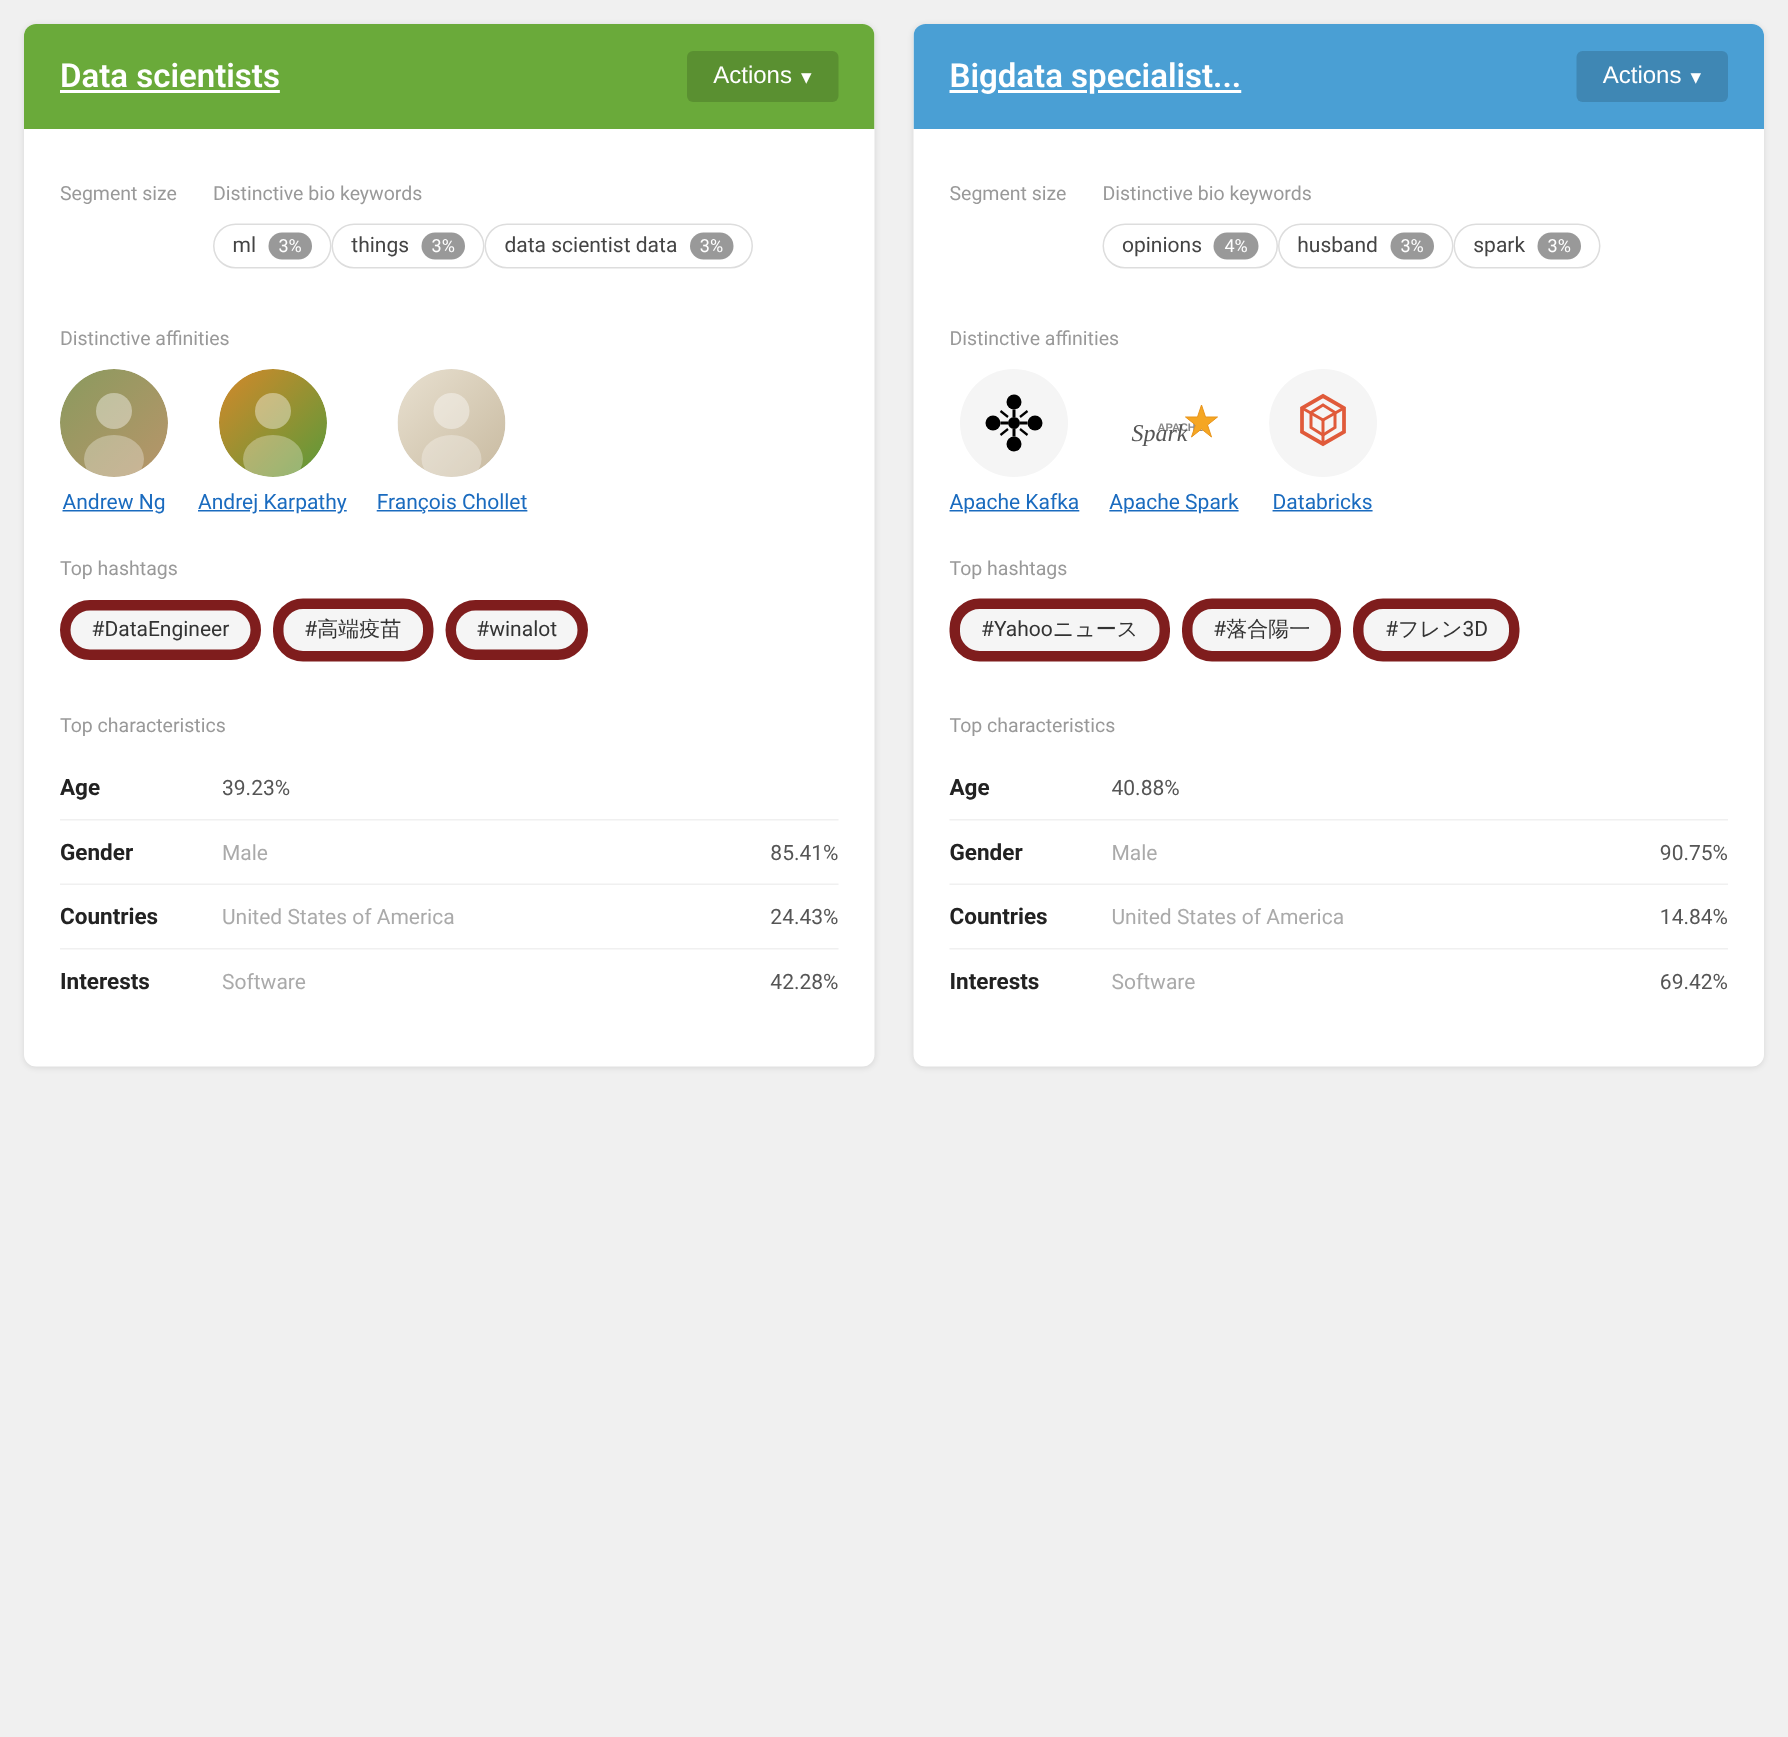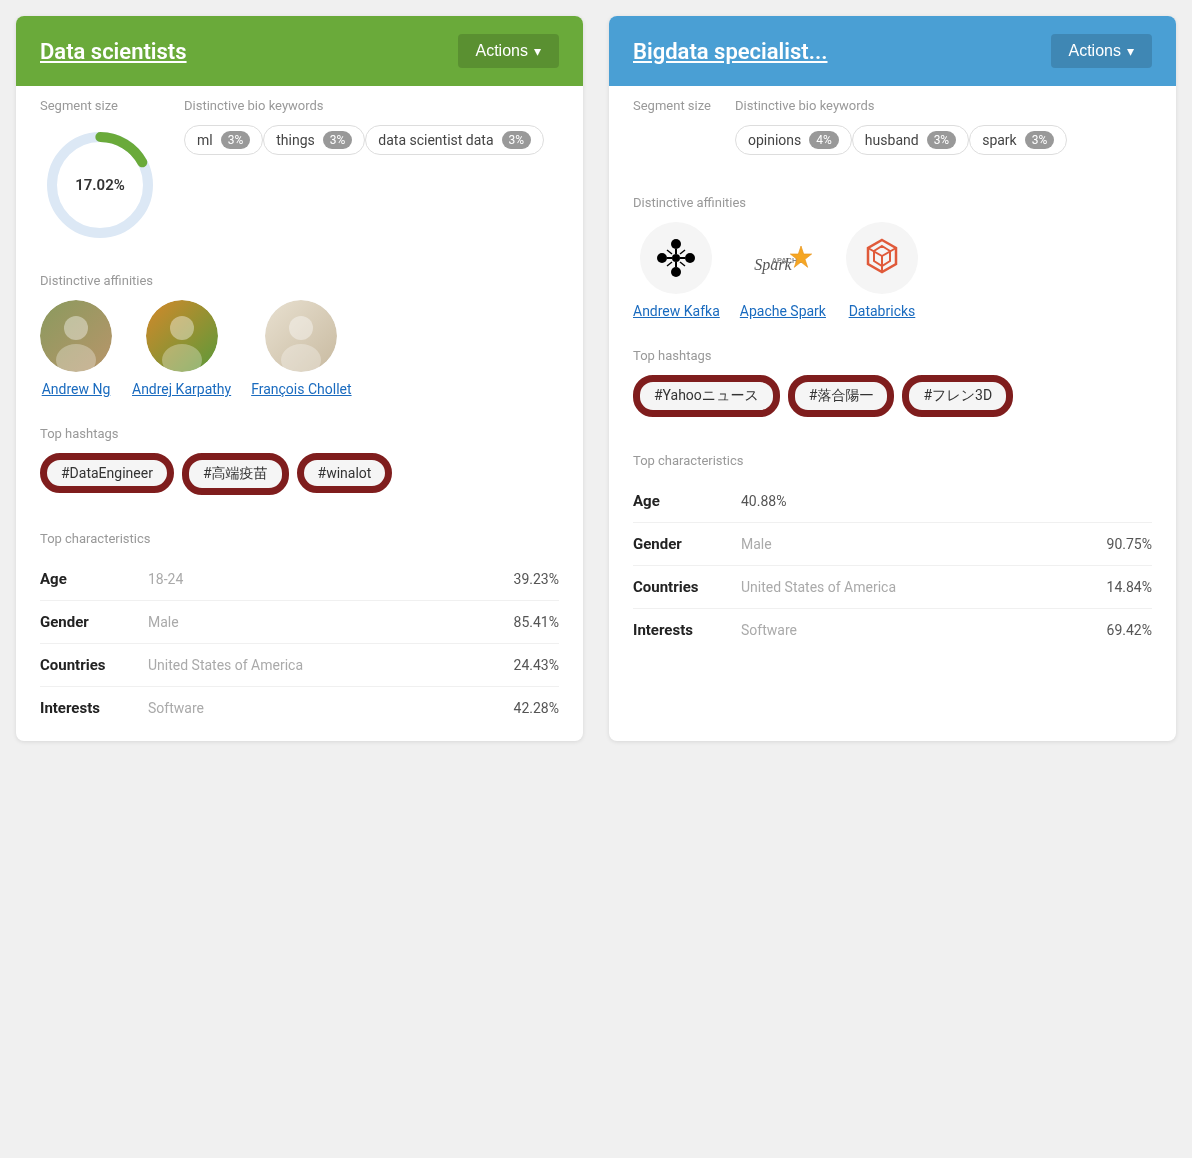--- a/index.html
+++ b/index.html
@@ -48,21 +48,21 @@
       cursor: pointer;
       display: flex;
       align-items: center;
       gap: 6px;
     }
     .actions-btn::after {
       content: '▾';
       font-size: 14px;
     }
     .card-body {
-      padding: 12px 24px;
+      padding: 36px 24px;
     }
     .section-label {
       color: #999;
       font-size: 13px;
       margin-bottom: 12px;
     }
     .top-row {
       display: flex;
       gap: 24px;
       margin-bottom: 28px;
@@ -194,24 +194,20 @@
 <div class="container">
 <div class="card">
       <div class="card-header green">
         <span class="card-title">Data scientists</span>
         <button class="actions-btn">Actions</button>
       </div>
       <div class="card-body">
         <div class="top-row">
           <div>
             <div class="section-label">Segment size</div>
-            <div class="donut-wrap"><svg viewBox="0 0 120 120">
-    <circle cx="60" cy="60" r="48" fill="none" stroke="#dce8f5" stroke-width="10"></circle>
-    <circle cx="60" cy="60" r="48" fill="none" stroke="#6aaa3a" stroke-width="10" stroke-dasharray="51.33111068553435 250.26178405908578" stroke-dashoffset="75.39822368615503" stroke-linecap="round"></circle>
-  </svg><div class="donut-label">17.02%</div></div>
           </div>
           <div class="keywords-col"><div class="section-label">Distinctive bio keywords</div><div class="keyword-chip">
               <span>ml</span>
               <span class="badge">3%</span>
             </div><div class="keyword-chip">
               <span>things</span>
               <span class="badge">3%</span>
             </div><div class="keyword-chip">
               <span>data scientist data</span>
               <span class="badge">3%</span>
@@ -277,21 +273,20 @@
               </div>
               <div class="affinity-name">François Chollet</div>
             </div>
           </div>
         </div>
         <div class="hashtags-section"><div class="section-label">Top hashtags</div><span class="hashtag-chip">#DataEngineer</span><span class="hashtag-chip">#高端疫苗</span><span class="hashtag-chip">#winalot</span></div>
         <div class="characteristics-section">
           <div class="section-label">Top characteristics</div>
           <div class="char-row">
             <div class="char-label">Age</div>
-            <div class="char-value">18-24</div>
             <div class="char-pct">39.23%</div>
           </div>
           <div class="char-row">
             <div class="char-label">Gender</div>
             <div class="char-value">Male</div>
             <div class="char-pct">85.41%</div>
           </div>
           <div class="char-row">
             <div class="char-label">Countries</div>
             <div class="char-value">United States of America</div>
@@ -340,21 +335,21 @@
     <line x1="22" y1="13" x2="22" y2="18" stroke="#000" stroke-width="2"></line>
     <line x1="22" y1="26" x2="22" y2="31" stroke="#000" stroke-width="2"></line>
     <line x1="13" y1="22" x2="18" y2="22" stroke="#000" stroke-width="2"></line>
     <line x1="26" y1="22" x2="31" y2="22" stroke="#000" stroke-width="2"></line>
     <line x1="13" y1="14" x2="18" y2="18" stroke="#000" stroke-width="1.5"></line>
     <line x1="26" y1="18" x2="31" y2="14" stroke="#000" stroke-width="1.5"></line>
     <line x1="13" y1="30" x2="18" y2="26" stroke="#000" stroke-width="1.5"></line>
     <line x1="26" y1="26" x2="31" y2="30" stroke="#000" stroke-width="1.5"></line>
   </svg>
               </div>
-              <div class="affinity-name">Andrew Kafka</div>
+              <div class="affinity-name">Apache Kafka</div>
             </div>
             <div class="affinity-item">
               <div class="logo-circle" style="background: rgb(255, 255, 255);">
                 <svg width="60" height="36" viewBox="0 0 90 40" fill="none">
     <text x="28" y="28" font-family="Arial" font-size="11" fill="#888" font-weight="bold">APACHE</text>
     <text x="2" y="38" font-family="Georgia,serif" font-size="24" fill="#555" font-style="italic">Spark</text>
     <polygon points="72,2 76,14 88,14 78,22 82,34 72,26 62,34 66,22 56,14 68,14" fill="#f5a623" stroke="#e8941a" stroke-width="1"></polygon>
   </svg>
               </div>
               <div class="affinity-name">Apache Spark</div>

